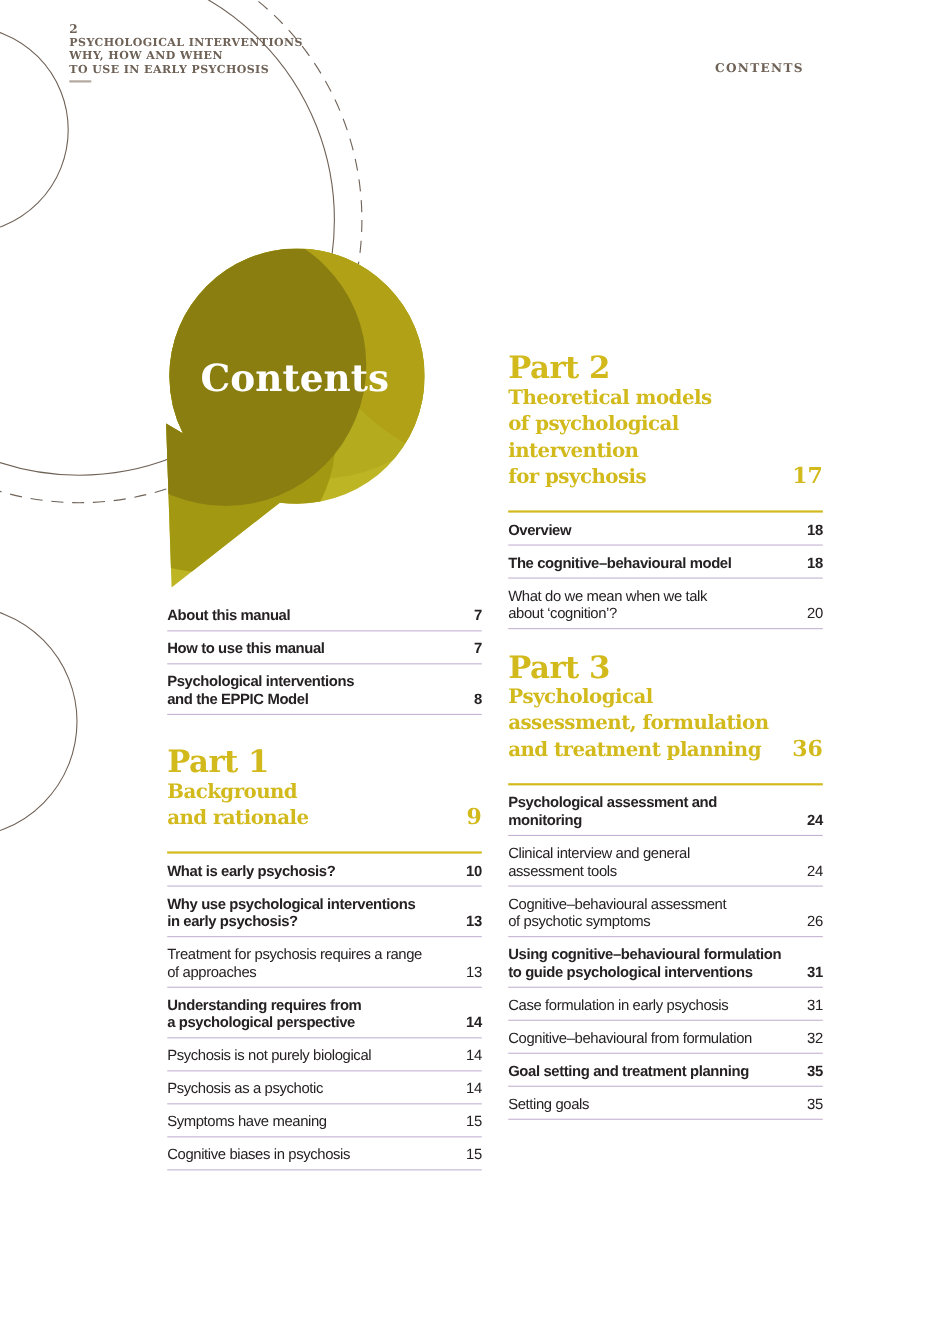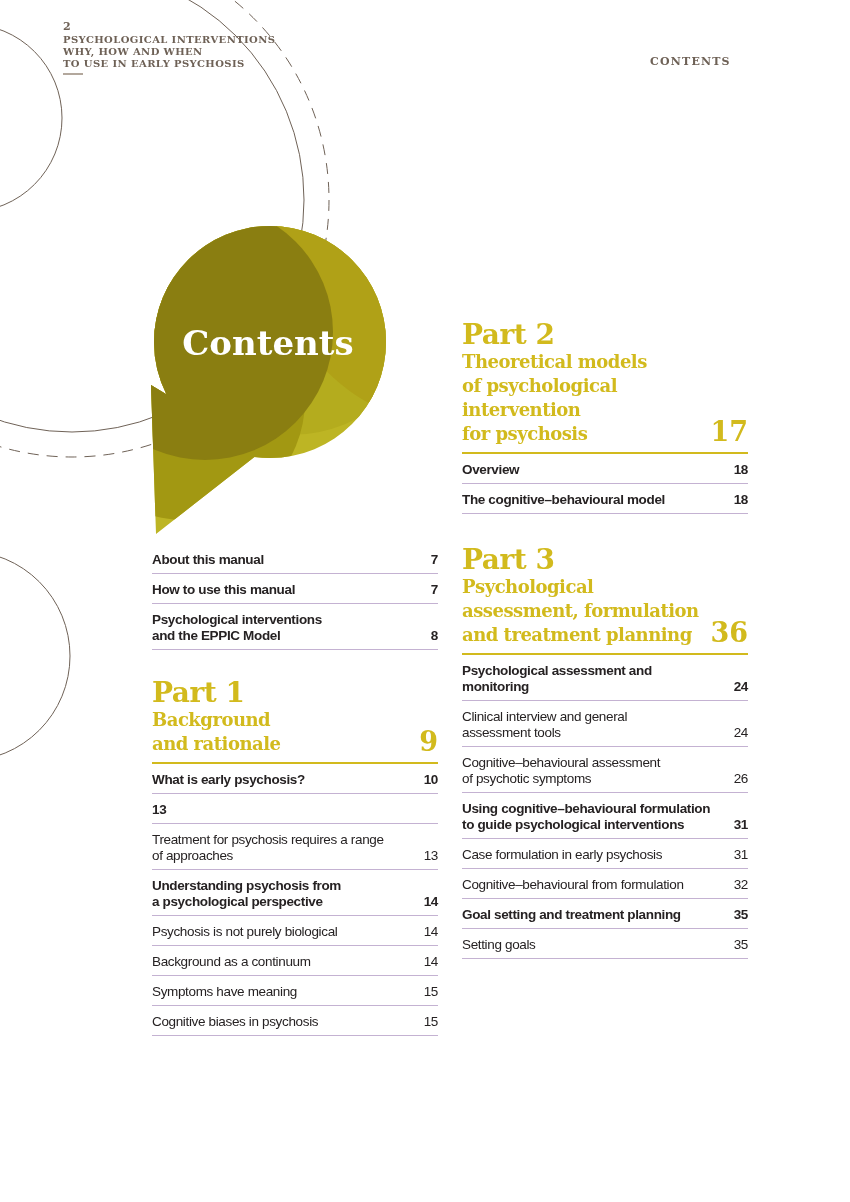--- a/index.html
+++ b/index.html
@@ -36,33 +36,33 @@
     font-family:"DejaVu Serif",serif;font-weight:bold;
     font-size:11px;letter-spacing:1.2px;color:#6e6156;
   }
 
   
   .col{position:absolute;width:286px;}
   .col-left{left:152px;top:544px;}
   .col-right{left:462px;top:320px;}
 
   .toc-section + .toc-section{margin-top:28px;}
-  .col-right .toc-section + .toc-section{margin-top:31px;}
+  .col-right .toc-section + .toc-section{margin-top:20px;}
 
   .sec-head{
     display:flex;justify-content:space-between;align-items:flex-end;gap:10px;
     color:var(--accent);
     border-bottom:2px solid var(--accent);
-    padding-bottom:6px;
+    padding-bottom:18px;
     font-family:"DejaVu Serif",serif;font-weight:bold;
   }
   .head-line1{font-size:28px;line-height:30px;letter-spacing:-.5px;}
   .toc-section[data-name="toc-section-introduction"] .head-line1{font-size:26px;}
   .head-rest{font-size:18px;line-height:24px;letter-spacing:-.5px;white-space:pre-line;}
-  .head-page{font-size:27px;line-height:28px;}
+  .head-page{font-size:20px;line-height:28px;}
 
   .entry{
     display:flex;justify-content:space-between;align-items:flex-end;gap:16px;
     border-bottom:1px solid var(--rule);
     padding:8px 0 5px;
     color:var(--ink);
     font-size:13.5px;line-height:16px;letter-spacing:-.35px;
   }
   .entry.bold{font-weight:bold;}
   .entry .t{white-space:pre-line;}
@@ -129,38 +129,40 @@
             <div class="head-rest" data-name="section-subtitle">Background
 and rationale</div>
           </div>
           <div class="head-page" data-name="section-page-number">9</div>
         </div>
         <div class="entry bold" data-name="toc-entry">
           <div class="t" data-name="entry-title">What is early psychosis?</div>
           <div class="p" data-name="entry-page-number">10</div>
         </div>
         <div class="entry bold" data-name="toc-entry">
+          <div class="t" data-name="entry-title">Why use psychological interventions
+in early psychosis?</div>
           <div class="p" data-name="entry-page-number">13</div>
         </div>
         <div class="entry" data-name="toc-entry">
           <div class="t" data-name="entry-title">Treatment for psychosis requires a range
 of approaches</div>
           <div class="p" data-name="entry-page-number">13</div>
         </div>
         <div class="entry bold" data-name="toc-entry">
-          <div class="t" data-name="entry-title">Understanding psychosis from
+          <div class="t" data-name="entry-title">Understanding requires from
 a psychological perspective</div>
           <div class="p" data-name="entry-page-number">14</div>
         </div>
         <div class="entry" data-name="toc-entry">
           <div class="t" data-name="entry-title">Psychosis is not purely biological</div>
           <div class="p" data-name="entry-page-number">14</div>
         </div>
         <div class="entry" data-name="toc-entry">
-          <div class="t" data-name="entry-title">Background as a continuum</div>
+          <div class="t" data-name="entry-title">Psychosis as a psychotic</div>
           <div class="p" data-name="entry-page-number">14</div>
         </div>
         <div class="entry" data-name="toc-entry">
           <div class="t" data-name="entry-title">Symptoms have meaning</div>
           <div class="p" data-name="entry-page-number">15</div>
         </div>
         <div class="entry" data-name="toc-entry">
           <div class="t" data-name="entry-title">Cognitive biases in psychosis</div>
           <div class="p" data-name="entry-page-number">15</div>
         </div>
@@ -179,20 +181,25 @@
           <div class="head-page" data-name="section-page-number">17</div>
         </div>
         <div class="entry bold" data-name="toc-entry">
           <div class="t" data-name="entry-title">Overview</div>
           <div class="p" data-name="entry-page-number">18</div>
         </div>
         <div class="entry bold" data-name="toc-entry">
           <div class="t" data-name="entry-title">The cognitive–behavioural model</div>
           <div class="p" data-name="entry-page-number">18</div>
         </div>
+        <div class="entry" data-name="toc-entry">
+          <div class="t" data-name="entry-title">What do we mean when we talk
+about ‘cognition’?</div>
+          <div class="p" data-name="entry-page-number">20</div>
+        </div>
       </section>
       <section class="toc-section" data-name="toc-section-part-3" style="--accent: #d2ba1d;">
         <div class="sec-head" data-name="section-heading-part-3">
           <div class="head-lines" data-name="section-heading-text">
             <div class="head-line1" data-name="section-title">Part 3</div>
             <div class="head-rest" data-name="section-subtitle">Psychological
 assessment, formulation
 and treatment planning</div>
           </div>
           <div class="head-page" data-name="section-page-number">36</div>

